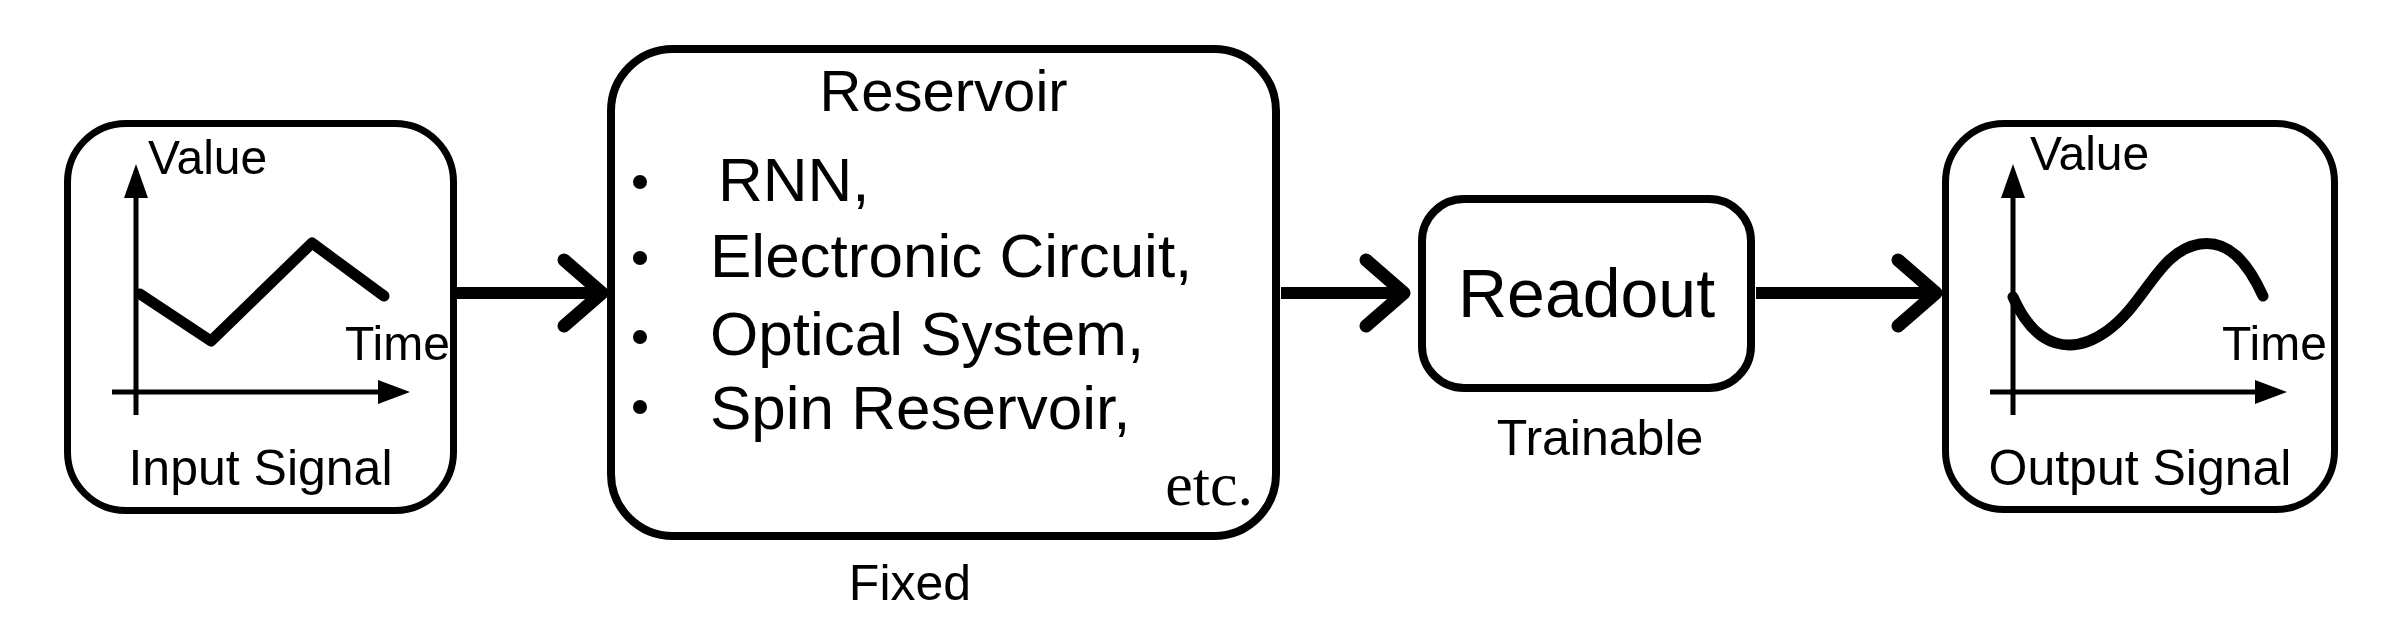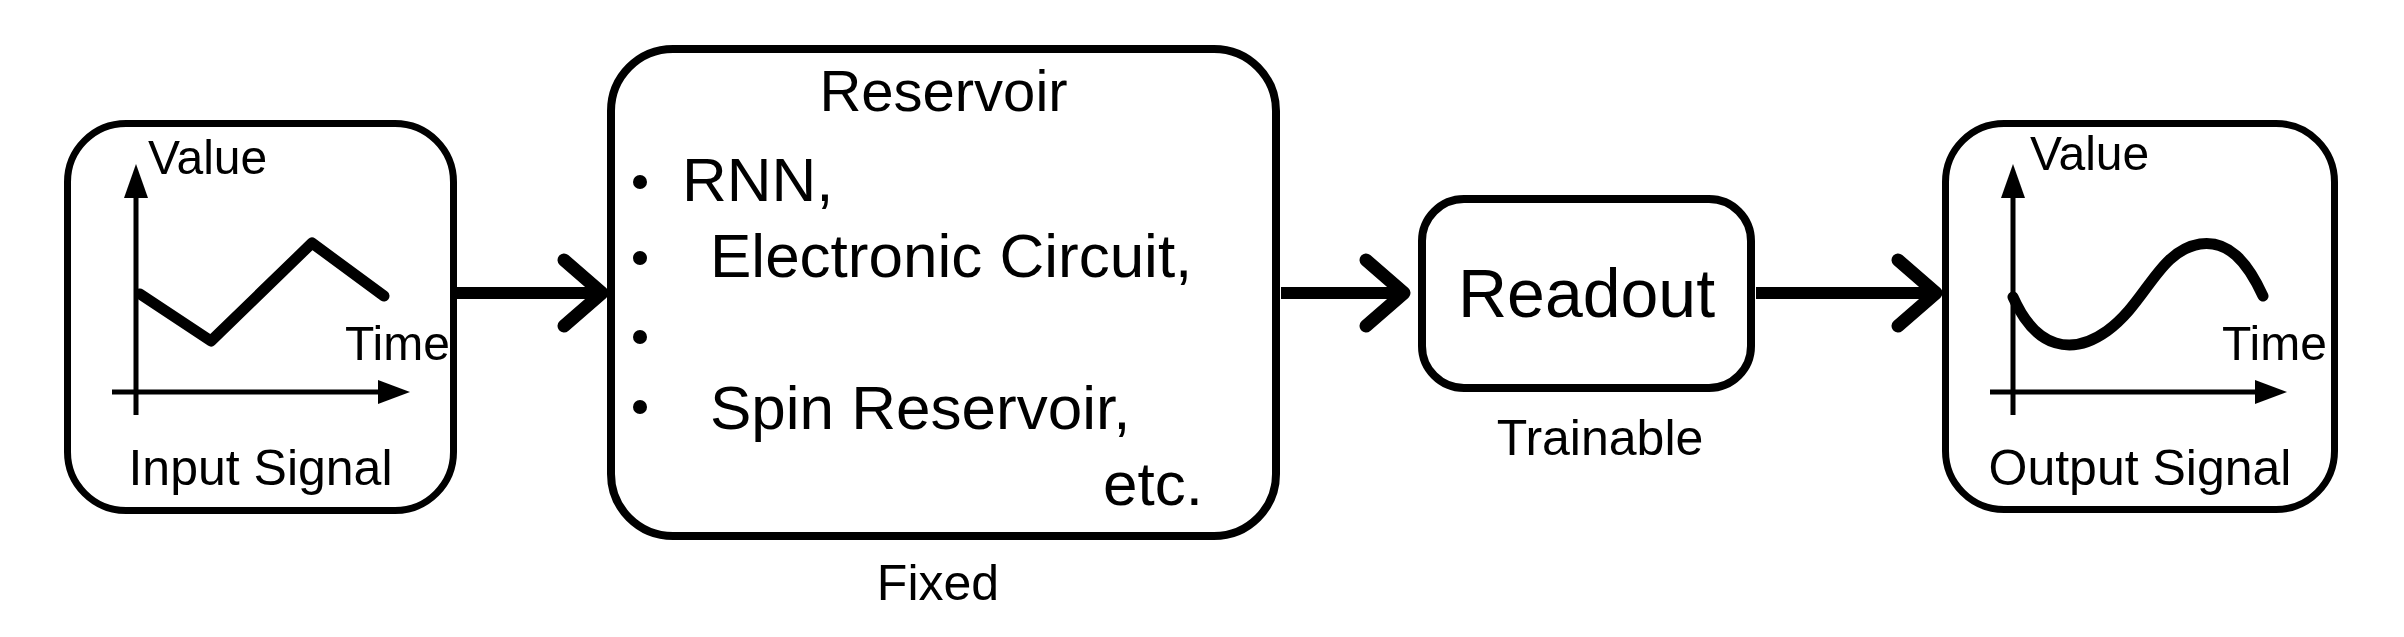--- a/index.html
+++ b/index.html
@@ -35,21 +35,21 @@
     line-height: 1;
     white-space: nowrap;
     color: #000000;
   }
   .axis-label   { font-size: 48px; }
   .caption      { font-size: 50px; text-align: center; }
   .title-big    { font-size: 58px; text-align: center; }
   .readout-title{ font-size: 68px; text-align: center; }
   .sub-caption  { font-size: 50px; text-align: center; }
   .bullet-label { font-size: 62px; }
-  .etc-label    { font-size: 62px; text-align: center; }
+  .etc-label    { font-size: 62px; text-align: right; font-family: Liberation Serif, serif; }
   .bullet-dot {
     position: absolute;
     z-index: 3;
     width: 14px; height: 14px;
     border-radius: 50%;
     background: #000000;
   }
 </style>
 </head>
 <body>
@@ -92,32 +92,33 @@
     </g>
   </svg>
 
   <div class="txt axis-label" style="left:148px; top:134px;">Value</div>
   <div class="txt axis-label" style="left:345px; top:320px;">Time</div>
   <div class="txt caption" style="left:64px; top:443px; width:393px;">Input Signal</div>
 
   <div class="txt title-big" style="left:607px; top:62px; width:673px;">Reservoir</div>
 
   <span class="bullet-dot" style="left:633px; top:175px;"></span>
-  <div class="txt bullet-label" style="left:682px; top:149px;text-align:right;">RNN,</div>
+  <div class="txt bullet-label" style="left:718px; top:149px;text-align:right;">RNN,</div>
 
   <span class="bullet-dot" style="left:633px; top:251px;"></span>
   <div class="txt bullet-label" style="left:710px; top:225px;">Electronic Circuit,</div>
 
   <span class="bullet-dot" style="left:633px; top:330px;"></span>
+  <div class="txt bullet-label" style="left:710px; top:303px;">Optical System,</div>
 
   <span class="bullet-dot" style="left:633px; top:400px;"></span>
   <div class="txt bullet-label" style="left:710px; top:377px;">Spin Reservoir,</div>
 
   <div class="txt etc-label" style="left:1053px; top:453px; width:200px;">etc.</div>
-  <div class="txt sub-caption" style="left:788px; top:558px; width:300px;">Fixed</div>
+  <div class="txt sub-caption" style="left:760px; top:558px; width:300px;">Fixed</div>
 
   <div class="txt readout-title" style="left:1418px; top:259px; width:337px;">Readout</div>
   <div class="txt sub-caption" style="left:1450px; top:413px; width:300px;">Trainable</div>
 
   <div class="txt axis-label" style="left:2030px; top:130px;">Value</div>
   <div class="txt axis-label" style="left:2222px; top:320px;">Time</div>
   <div class="txt caption" style="left:1942px; top:443px; width:396px;">Output Signal</div>
 
 </div>
 

